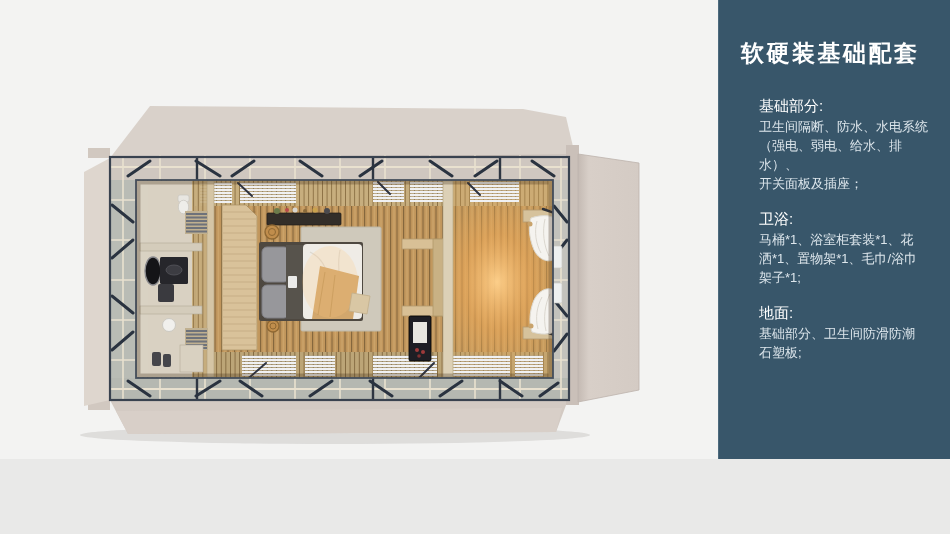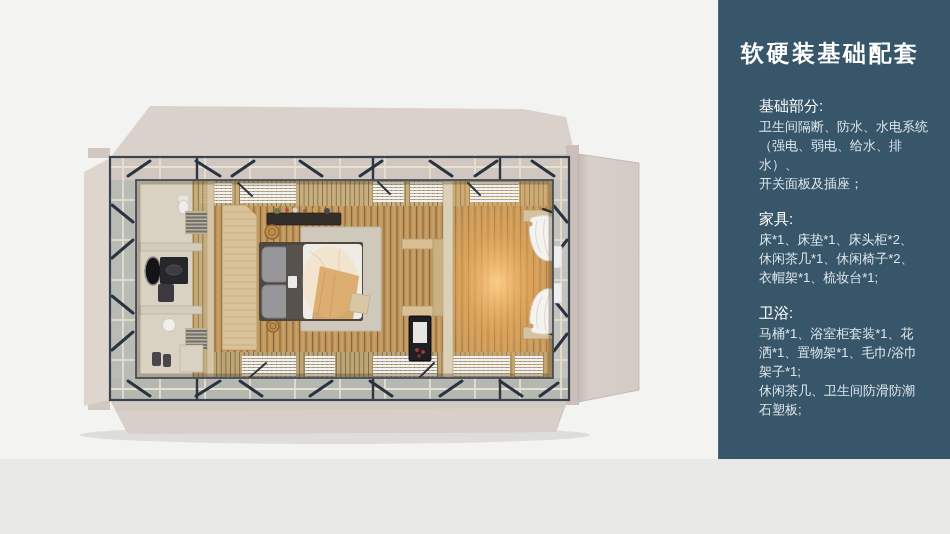--- a/index.html
+++ b/index.html
@@ -237,34 +237,29 @@
   <aside class="sidebar">
     <h1>软硬装基础配套</h1>
 
     <div class="section">
       <h2>基础部分:</h2>
       <p>卫生间隔断、防水、水电系统
 （强电、弱电、给水、排水）、
 开关面板及插座；</p>
     </div>
 
-    <div class="section">
-      <h2>家具:</h2>
-      <p>床*1、床垫*1、床头柜*2、
-休闲茶几*1、休闲椅子*2、
-衣帽架*1、梳妆台*1;</p>
-    </div>
 
 
     <div class="section">
       <h2>卫浴:</h2>
       <p>马桶*1、浴室柜套装*1、花
 洒*1、置物架*1、毛巾/浴巾
 架子*1;</p>
     </div>
 
     <div class="section">
-      <p>休闲茶几、卫生间防滑防潮
+      <h2>地面:</h2>
+      <p>基础部分、卫生间防滑防潮
 石塑板;</p>
     </div>
   </aside>
 
 </div>
 
 </body></html>

